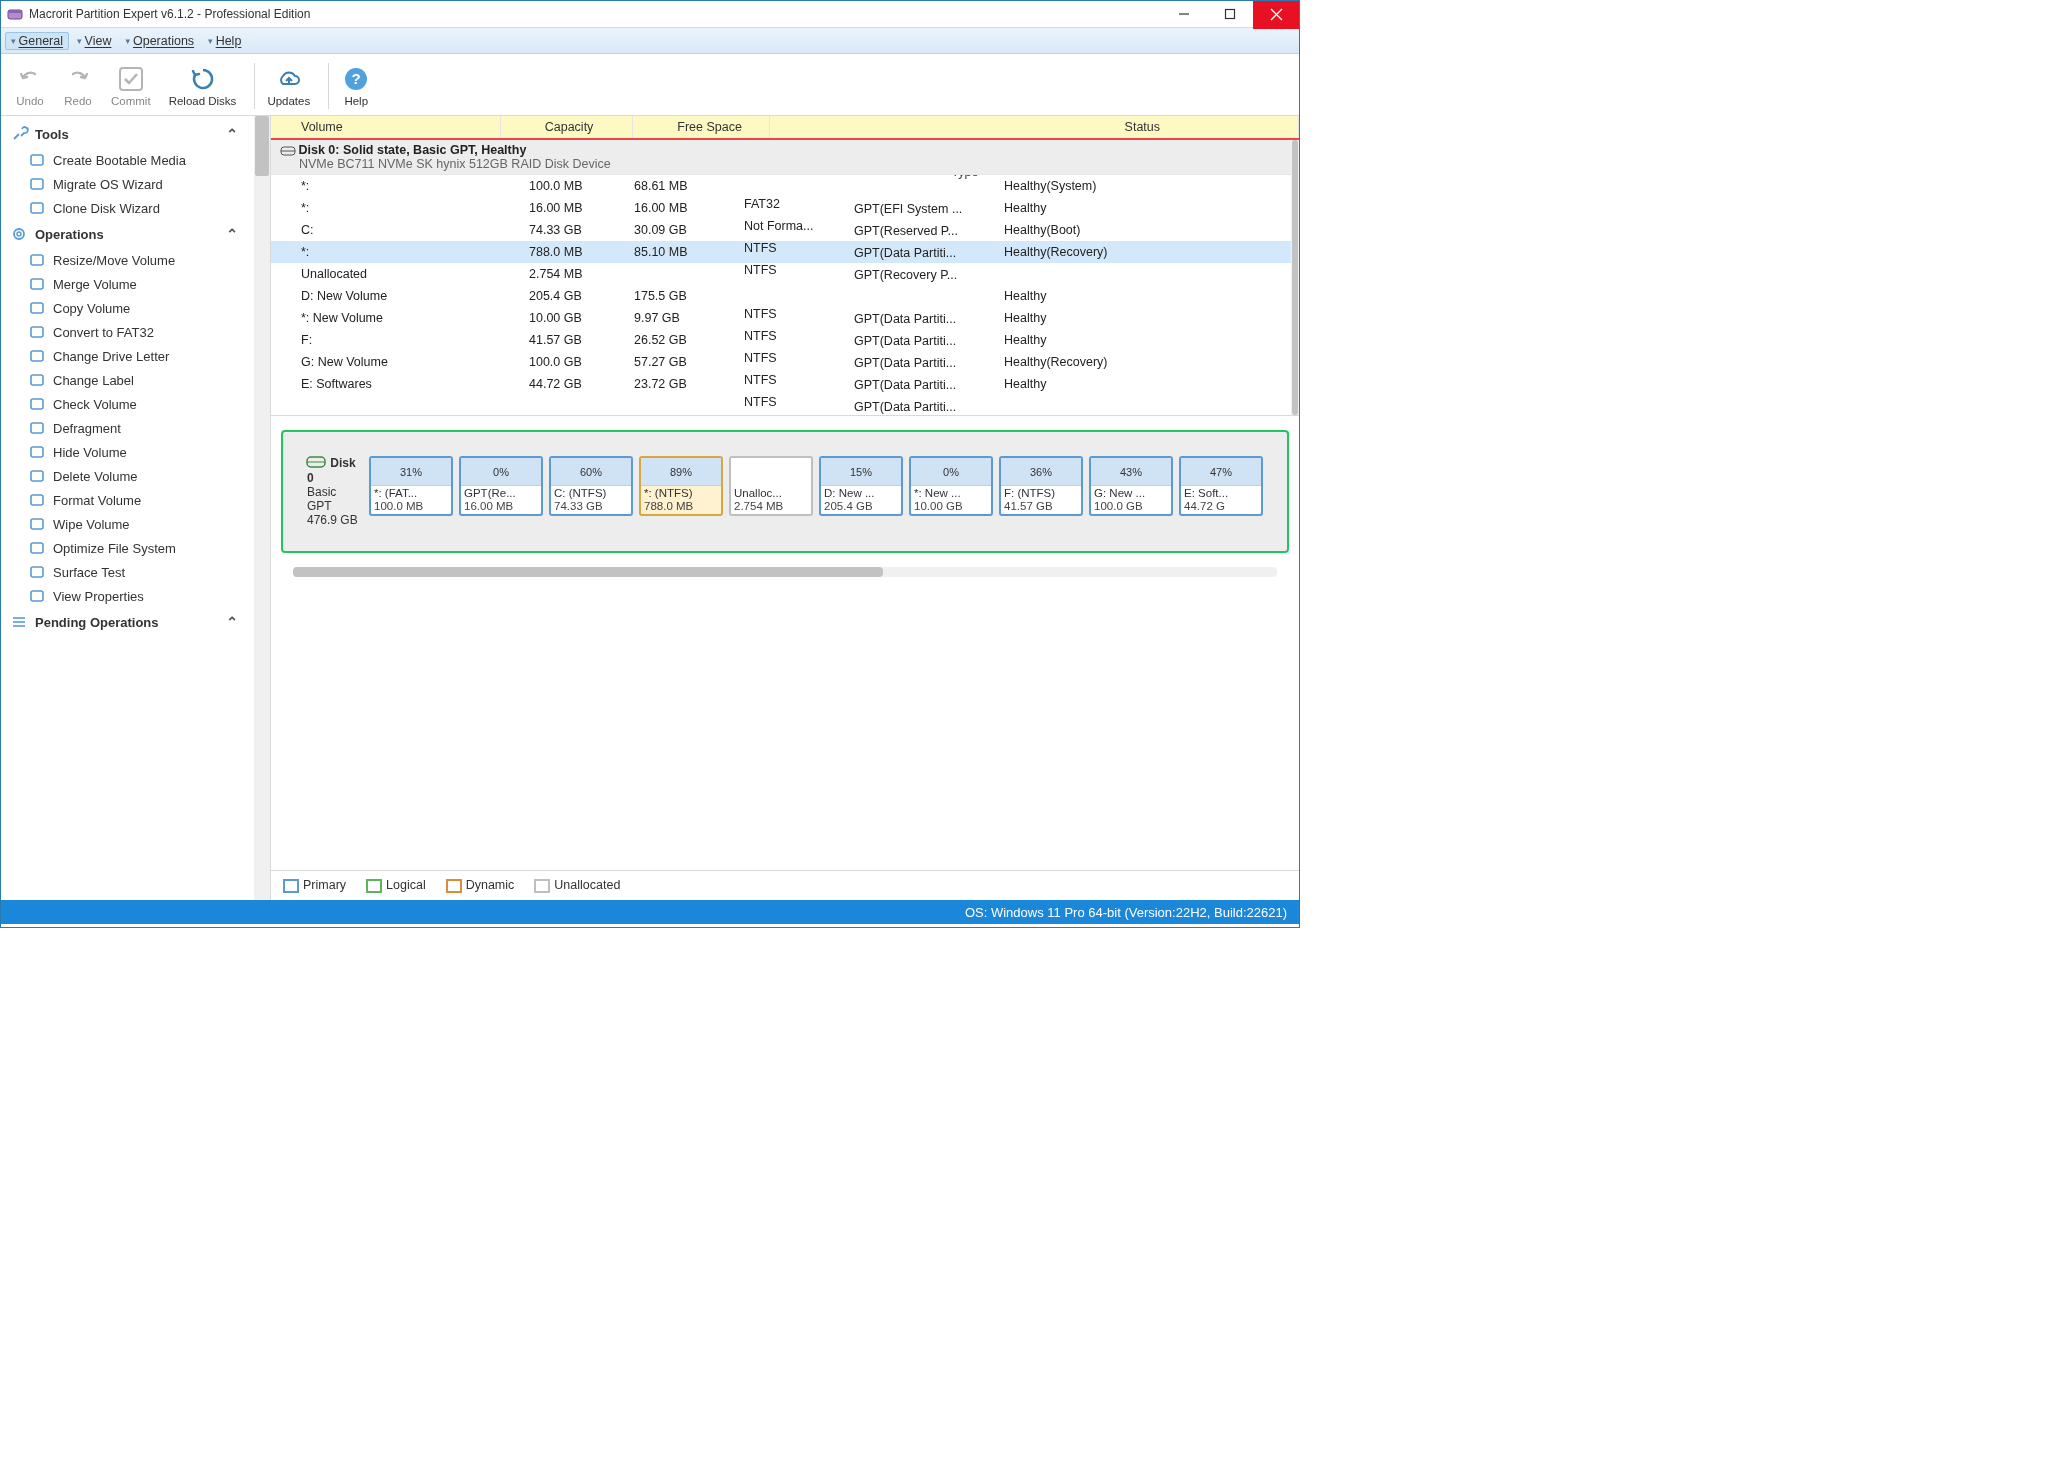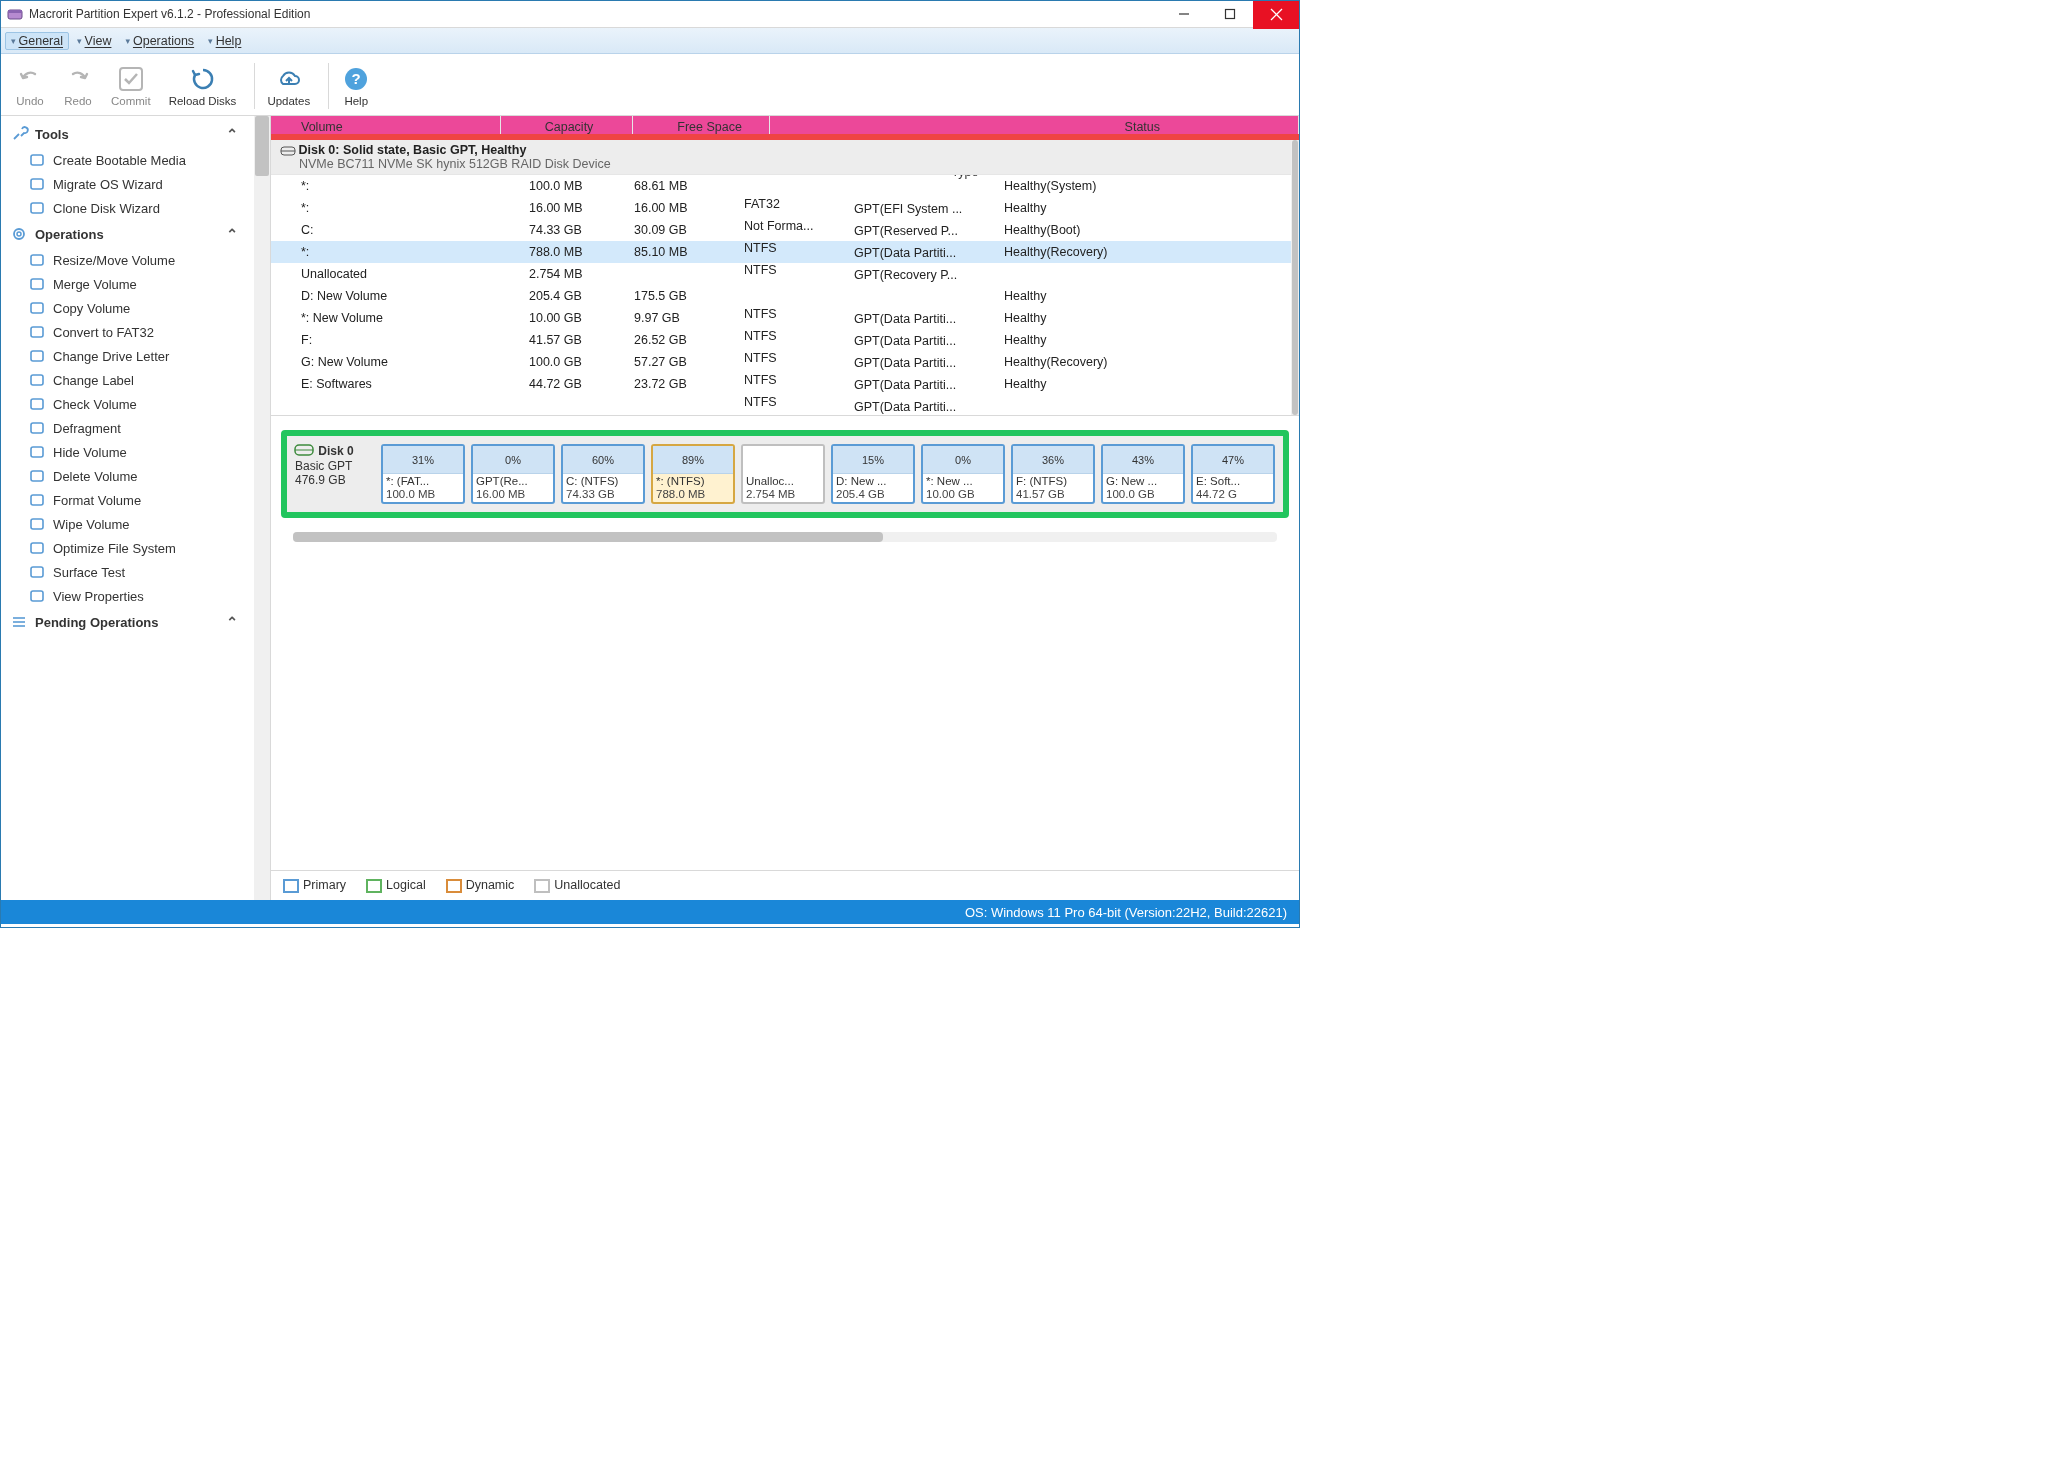--- a/index.html
+++ b/index.html
@@ -33,35 +33,35 @@
 .side-scroll { position:absolute; right:0; top:0; width:16px; height:100%; background:#f0f0f0;}
 .side-scroll .thumb{ position:absolute; top:0; width:14px; left:1px; height:60px; background:#c2c2c2; border-radius:2px;}
 .sidebar .section-hdr { display: flex; align-items: center; padding: 6px 10px; font-size: 13px; font-weight: 600; color: #333; cursor:pointer;}
 .sidebar .section-hdr .sicon { width:16px; height:16px; margin-right:8px;}
 .sidebar .section-hdr .collapse { margin-left:auto; font-size:14px; color:#555; margin-right:22px;}
 .sidebar .side-item { display:flex; align-items:center; padding: 4px 10px 4px 28px; font-size:13px; color:#333; cursor:pointer;}
 .sidebar .side-item .sicon { width:16px; height:16px; margin-right:8px;}
 
 .content { flex:1; display:flex; flex-direction:column; min-width:0;}
 .vol-table { border-bottom:1px solid #d9d9d9; height: 300px; display:flex; flex-direction:column;}
-.vol-table .thead { display:flex; border-bottom:6px solid #ef4444; background:#ec4899; font-size:12.5px; color:#333; height:24px;gap:36px;}
+.vol-table .thead { display:flex; border-bottom:2px solid #ef4444; background:#fef9c3; font-size:12.5px; color:#333; height:24px;gap:36px;}
 .vol-table .thead .th { padding:4px 8px; border-right:1px solid #e6e6e6;}
 .vol-table .tbody { flex:1; overflow:hidden; position:relative;}
 .vol-table .vscroll { position:absolute; right:0; top:0; width:8px; height:100%; background:#f0f0f0;}
 .vol-table .vscroll .thumb{width:6px; left:1px; top:0; height:100%; background:#c2c2c2; position:absolute; border-radius:3px;}
 .disk-hdr { background:#ededed; padding: 3px 6px 3px 10px; font-size:12.5px; border-bottom:1px solid #e6e6e6;}
 .disk-hdr .d1 { font-weight:600; color:#222;}
 .disk-hdr .d2 { color:#666; padding-left:18px;}
 .vol-row { display:flex; font-size:12.5px; color:#222; height:22px; align-items:center;}
 .vol-row.sel { background:#d3e9fb;}
 .vol-row .td { padding:0 8px; white-space:nowrap; overflow:hidden; text-overflow:ellipsis;}
 .c-vol{width:250px; padding-left:30px !important;} .c-cap{width:105px;} .c-free{width:110px;} .c-fs{width:110px;margin-top:36px;} .c-type{width:150px;margin-top:45px;} .c-stat{width:200px;}
 
 .diskmap-area { padding: 14px 10px 0 10px; flex:1; position:relative;}
-.diskmap { display:flex; align-items:flex-start; background:#ededed; border:6px solid #22c55e; border-radius:4px; padding:8px; gap:6px; overflow:hidden;}
+.diskmap { display:flex; align-items:flex-start; background:#ededed; border:2px solid #22c55e; border-radius:4px; padding:24px; gap:6px; overflow:hidden;}
 .diskmap .dinfo { width:90px; font-size:12px; color:#333;}
 .diskmap .dinfo .dicon{ display:inline-block; vertical-align:middle; margin-right:2px;}
 .diskmap .dinfo b{font-weight:600;}
 .diskmap .part { border:2px solid #5a9bd5; border-radius:3px; background:#fff; width:84px; height:60px; display:flex; flex-direction:column; font-size:11.5px; color:#333; overflow:hidden; cursor:pointer;}
 .diskmap .part.sel { border-color:#d6a742; background:#fff2d0;}
 .diskmap .part.unalloc { border-color:#bfbfbf;}
 .diskmap .part .pct { height:28px; background:#cfe3f5; display:flex; align-items:center; justify-content:center; font-size:11px; border-bottom:1px solid #b9d3ea; position:relative;}
 .diskmap .part.unalloc .pct{ background:#fff; border-bottom:none;}
 .diskmap .part .plabel{ padding:1px 3px; white-space:nowrap; overflow:hidden; text-overflow:ellipsis;}
 .diskmap .part .psize{ padding:0 3px; color:#444;}

